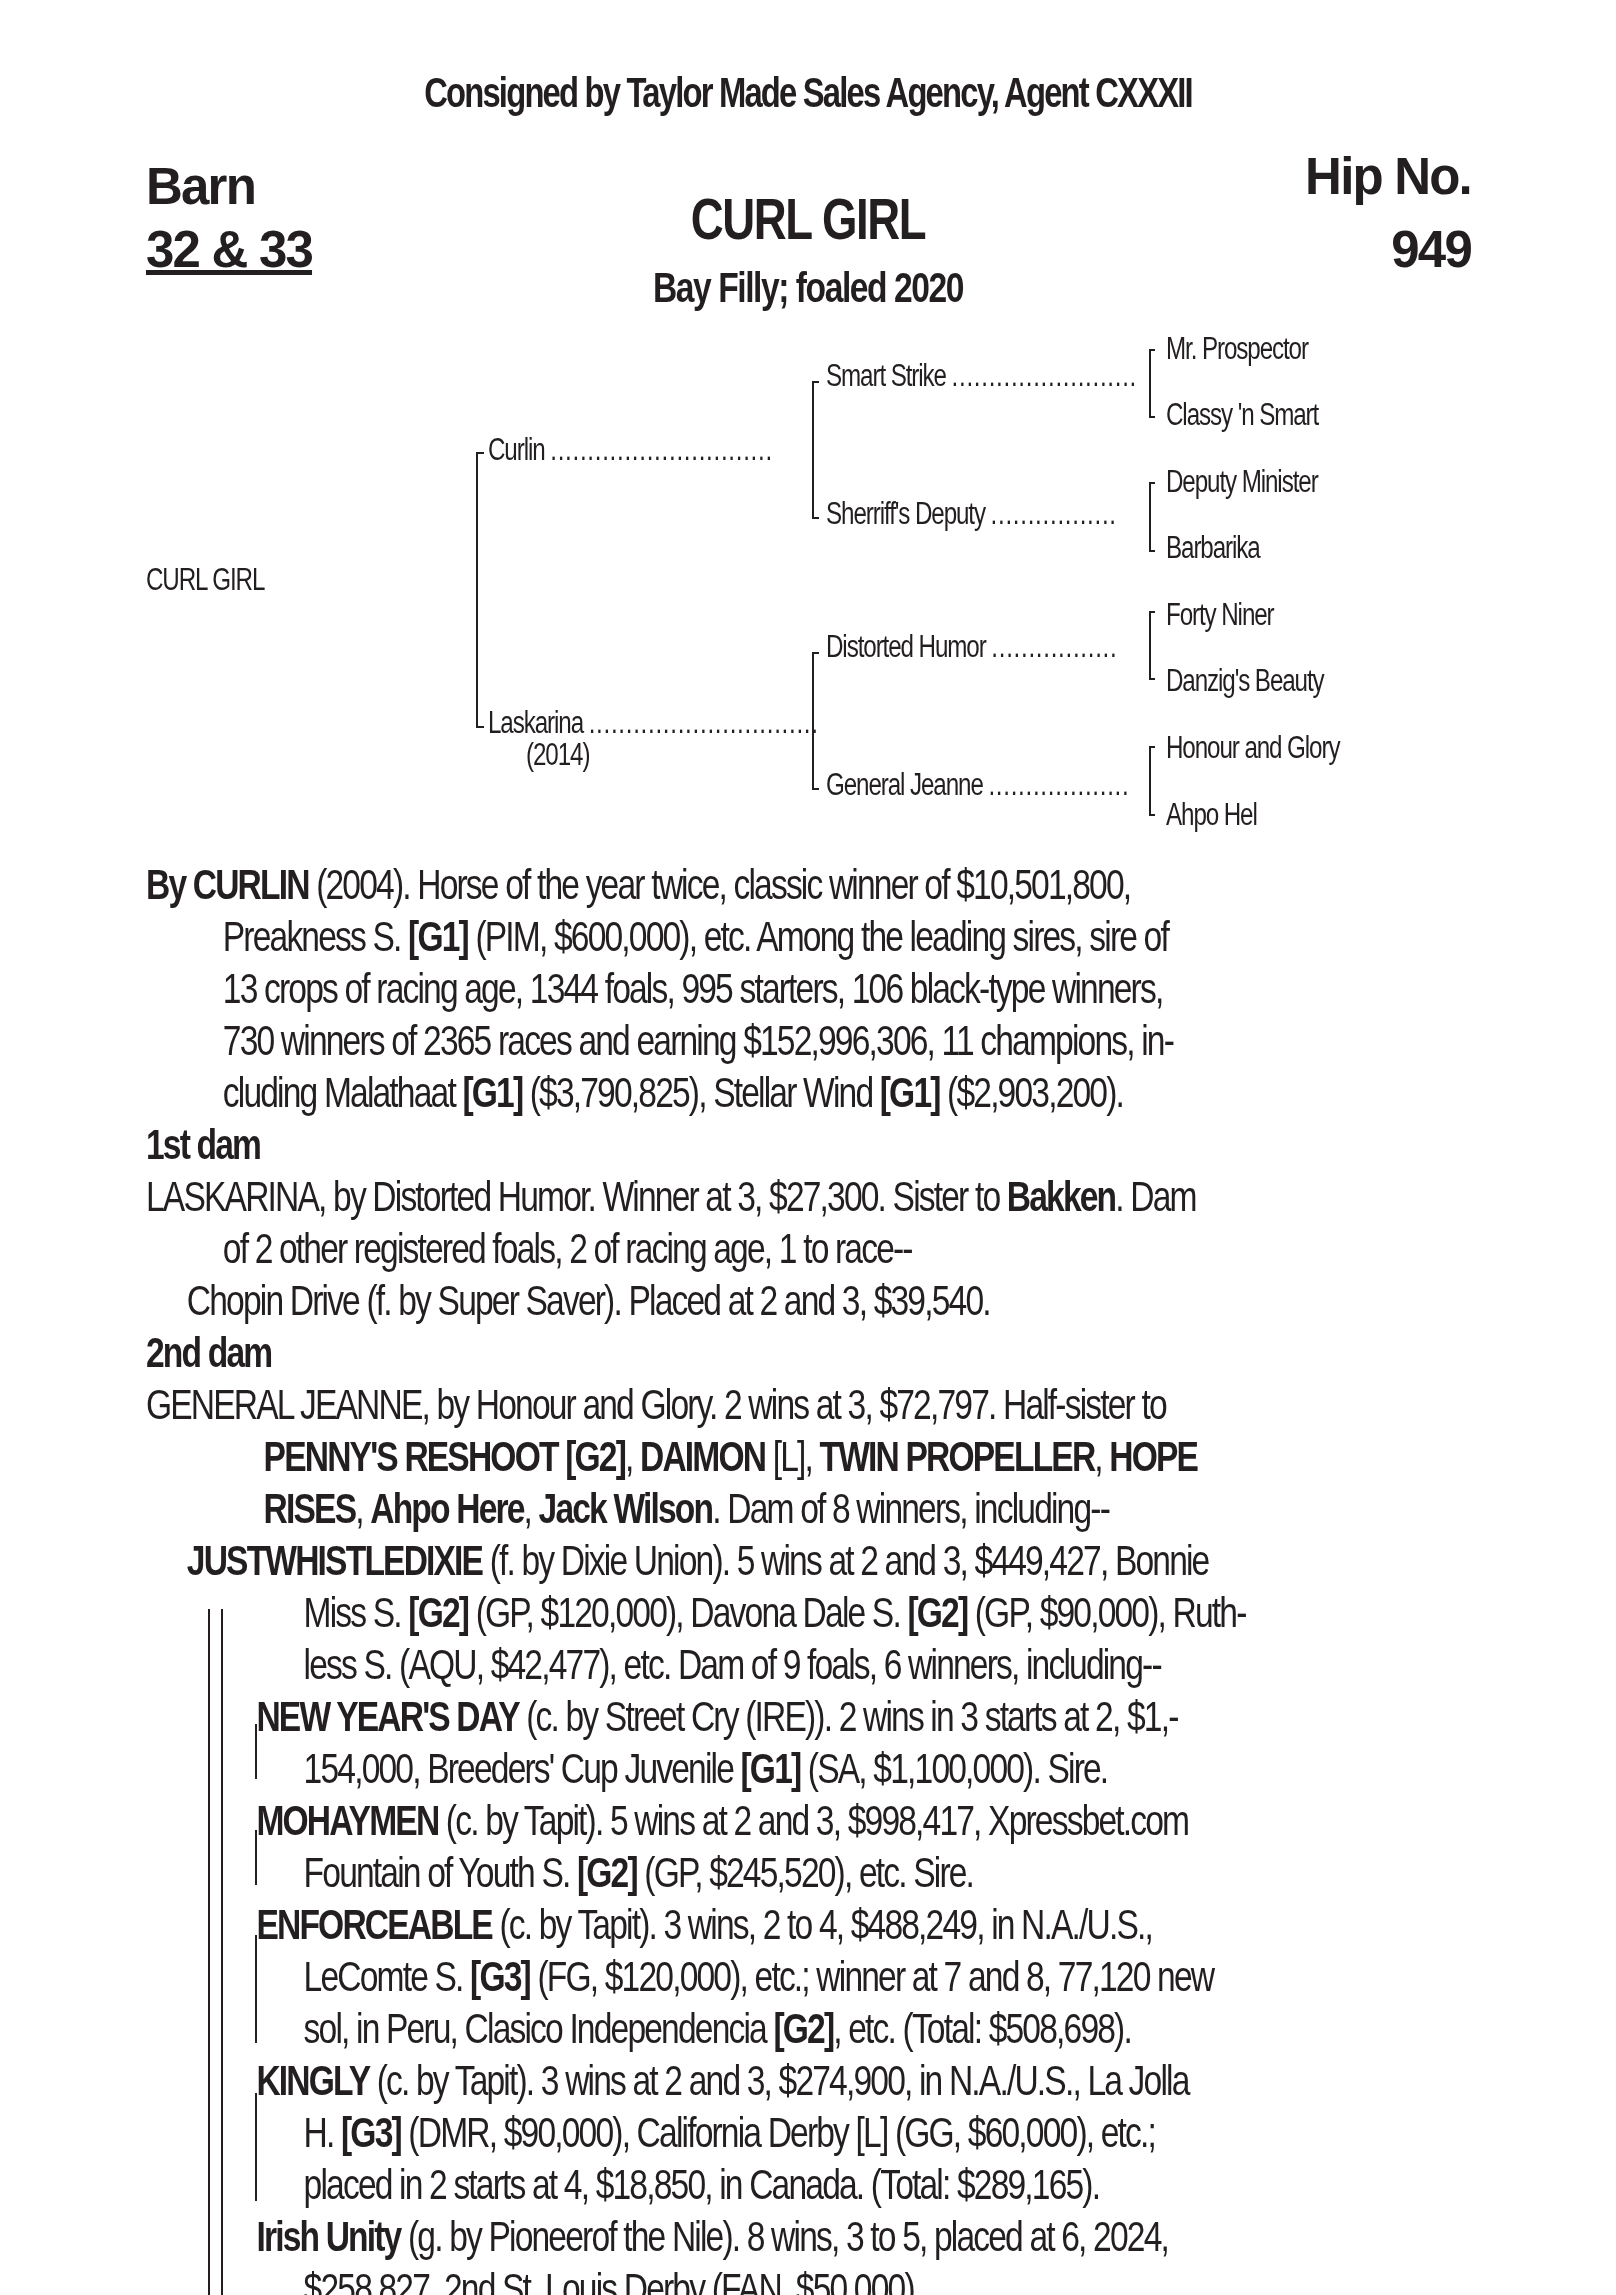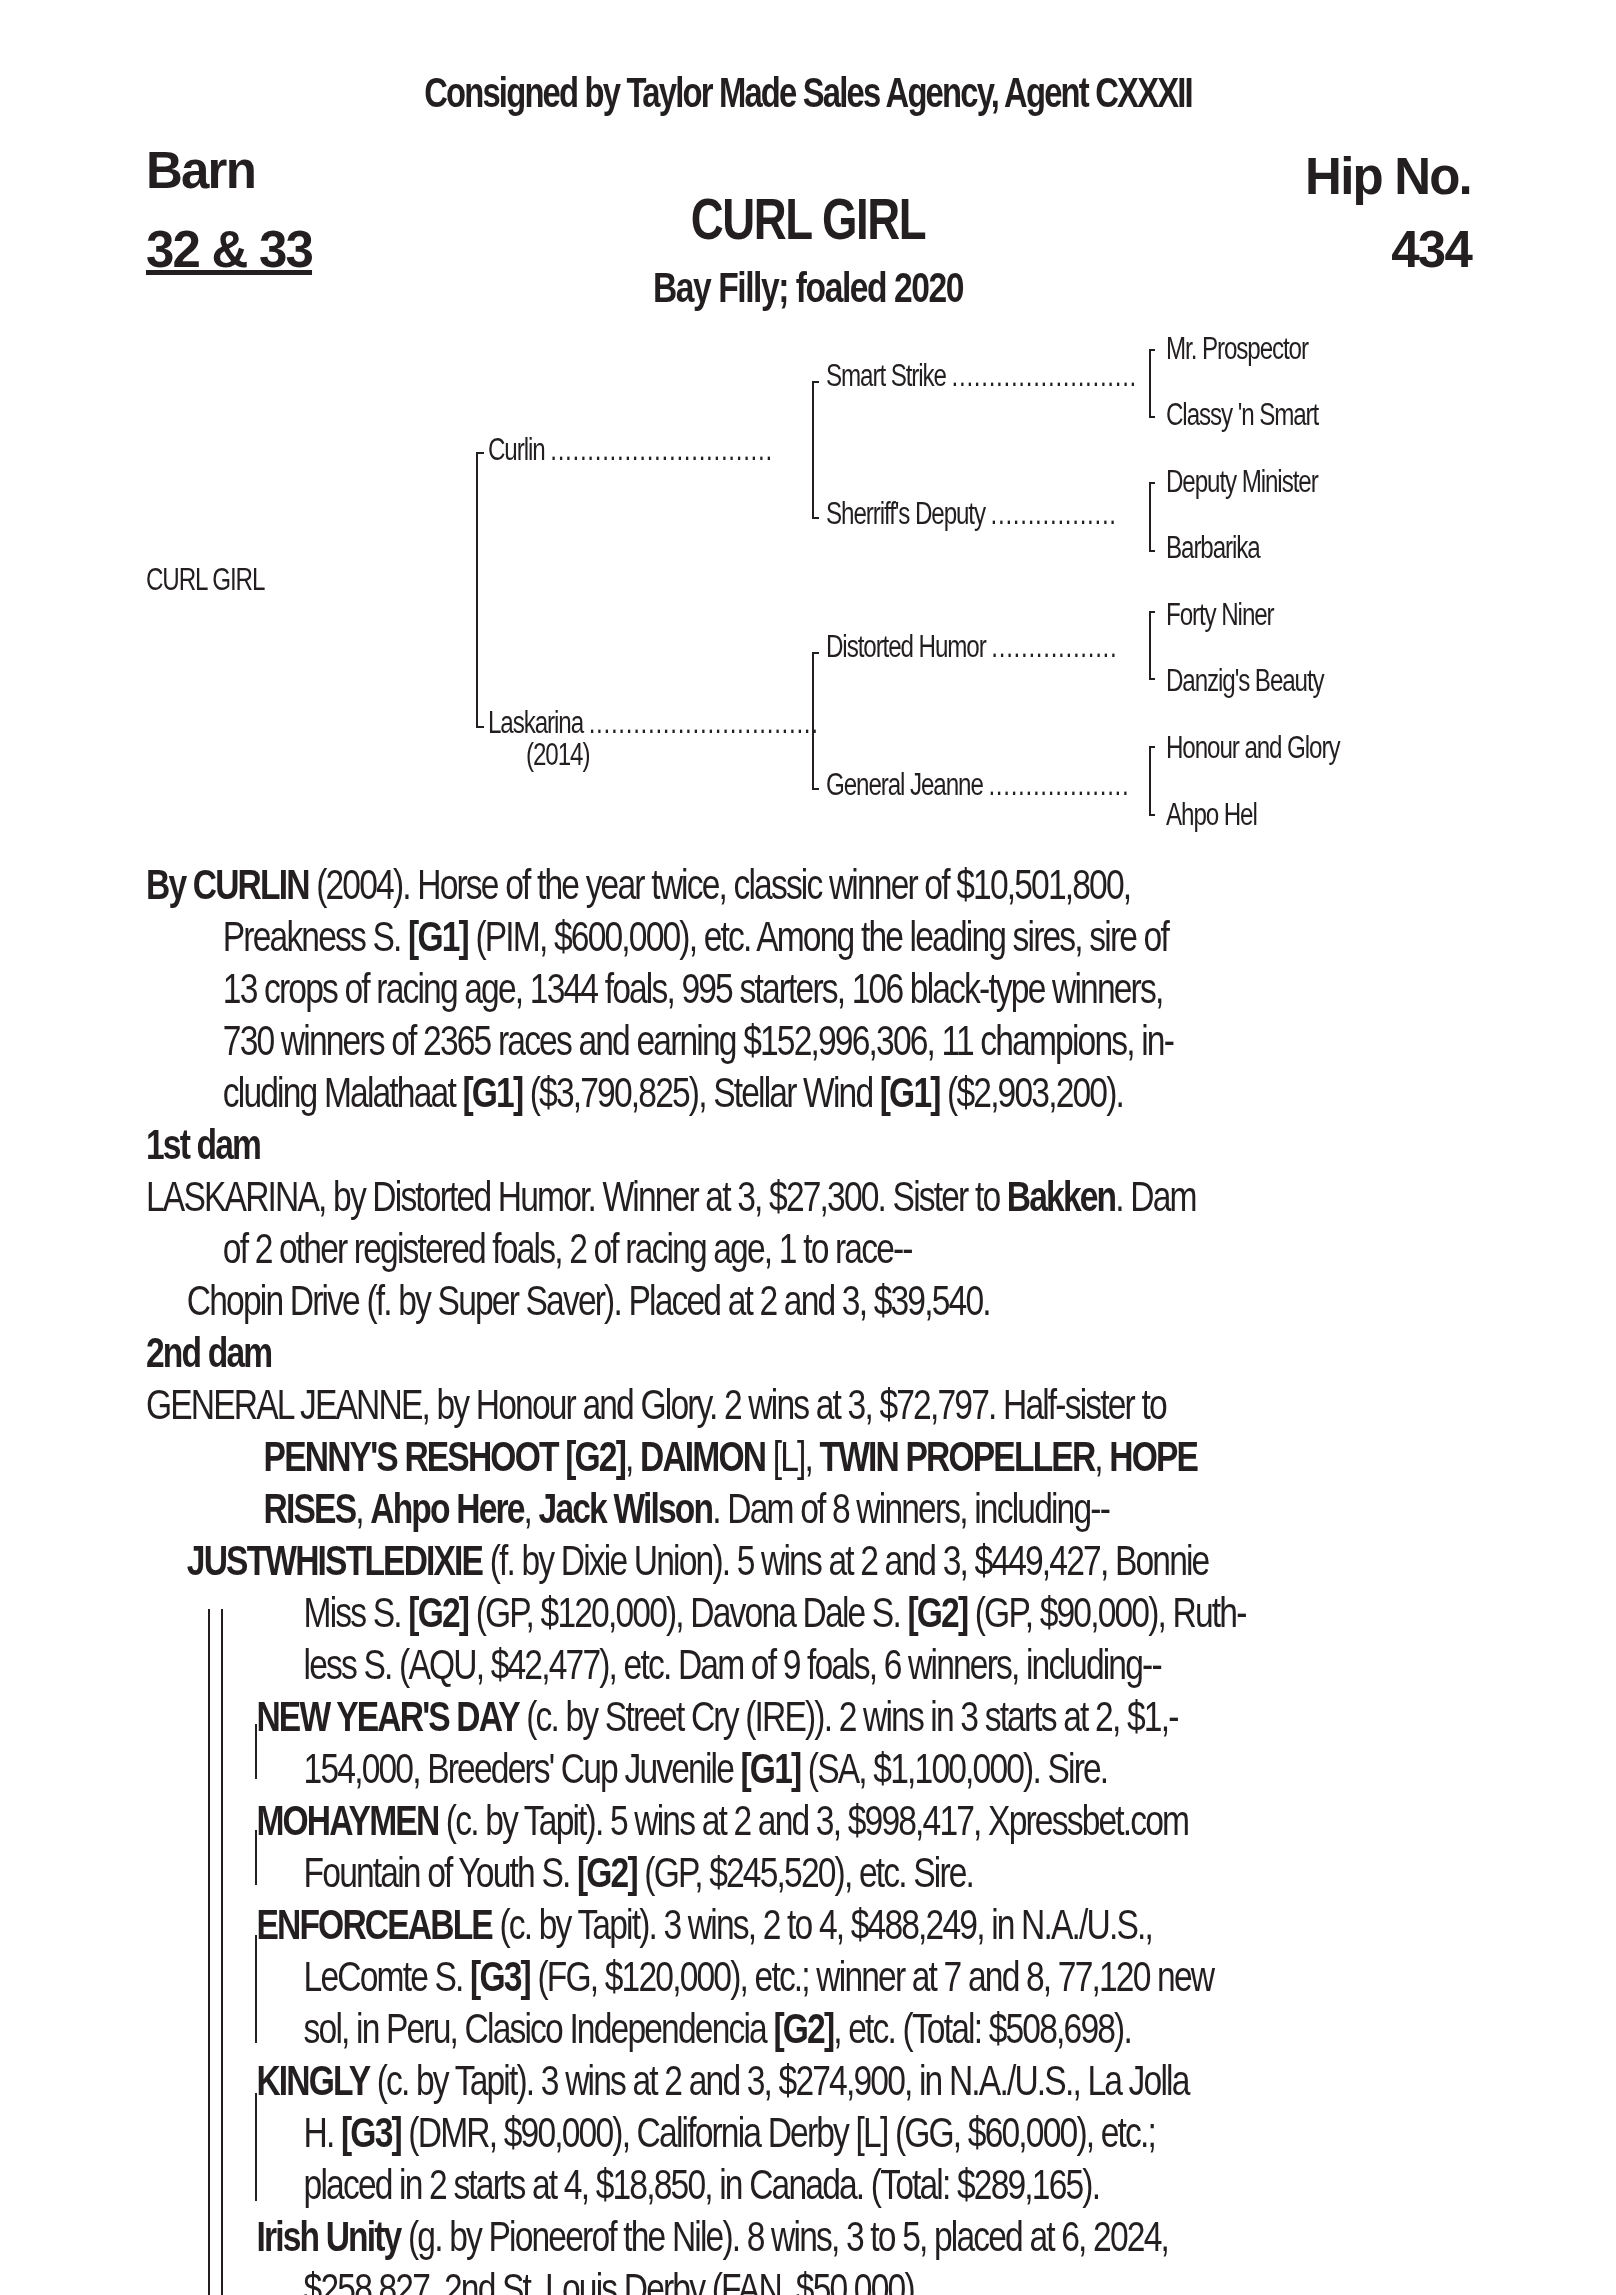--- a/index.html
+++ b/index.html
@@ -6,21 +6,21 @@
   body {
     width: 1616px; height: 3227px; position: relative; overflow: hidden;
     font-family: "Liberation Sans", sans-serif; color: #231f20;
   }
   .page { position: absolute; left: 0; top: 0; width: 1616px; height: 3227px; }
 
   
   .consignor { position: absolute; top: 69px; left: 0; width: 1616px; text-align: center;
     font-weight: bold; font-size: 42px; letter-spacing: -2.3px; transform: scaleX(0.78); transform-origin: center; }
   .barn-label, .barn-val, .hip-label, .hip-val { position: absolute; font-weight: bold; font-size: 51px; letter-spacing: -1.8px; }
-  .barn-label { left: 146px; top: 141px; }
+  .barn-label { left: 146px; top: 157px; }
   .barn-val { left: 146px; top: 220px; text-decoration: underline; }
   .hip-label { right: 145px; top: 147px; }
   .hip-val { right: 145px; top: 220px; }
   .hip-label, .hip-val { text-align: right; }
   .horse-name { position: absolute; top: 186px; left: 0; width: 1616px; text-align: center;
     font-weight: bold; font-size: 57px; letter-spacing: -1.8px; transform: scaleX(0.8); }
   .horse-desc { position: absolute; top: 264px; left: 0; width: 1616px; text-align: center;
     font-weight: bold; font-size: 42px; letter-spacing: -1.8px; transform: scaleX(0.8); }
 
   
@@ -42,21 +42,21 @@
 </style>
 </head>
 <body>
 
 <div class="page">
 
   <div class="consignor">Consigned by Taylor Made Sales Agency, Agent CXXXII</div>
   <div class="barn-label">Barn</div>
   <div class="barn-val">32 &amp; 33</div>
   <div class="hip-label">Hip No.</div>
-  <div class="hip-val">434</div>
+  <div class="hip-val">949</div>
   <div class="horse-name">CURL GIRL</div>
   <div class="horse-desc">Bay Filly; foaled 2020</div>
 
   <div>
     <div class="ped" style="left:146px; top:562px;">CURL GIRL</div>
 
     <div class="ped-line" style="left:476px; top:452px; width:1.8px; height:275px;"></div>
     <div class="ped-line" style="left:476px; top:452px; width:8.3px; height:1.8px;"></div>
     <div class="ped-line" style="left:476px; top:726px; width:8.3px; height:1.8px;"></div>
 

